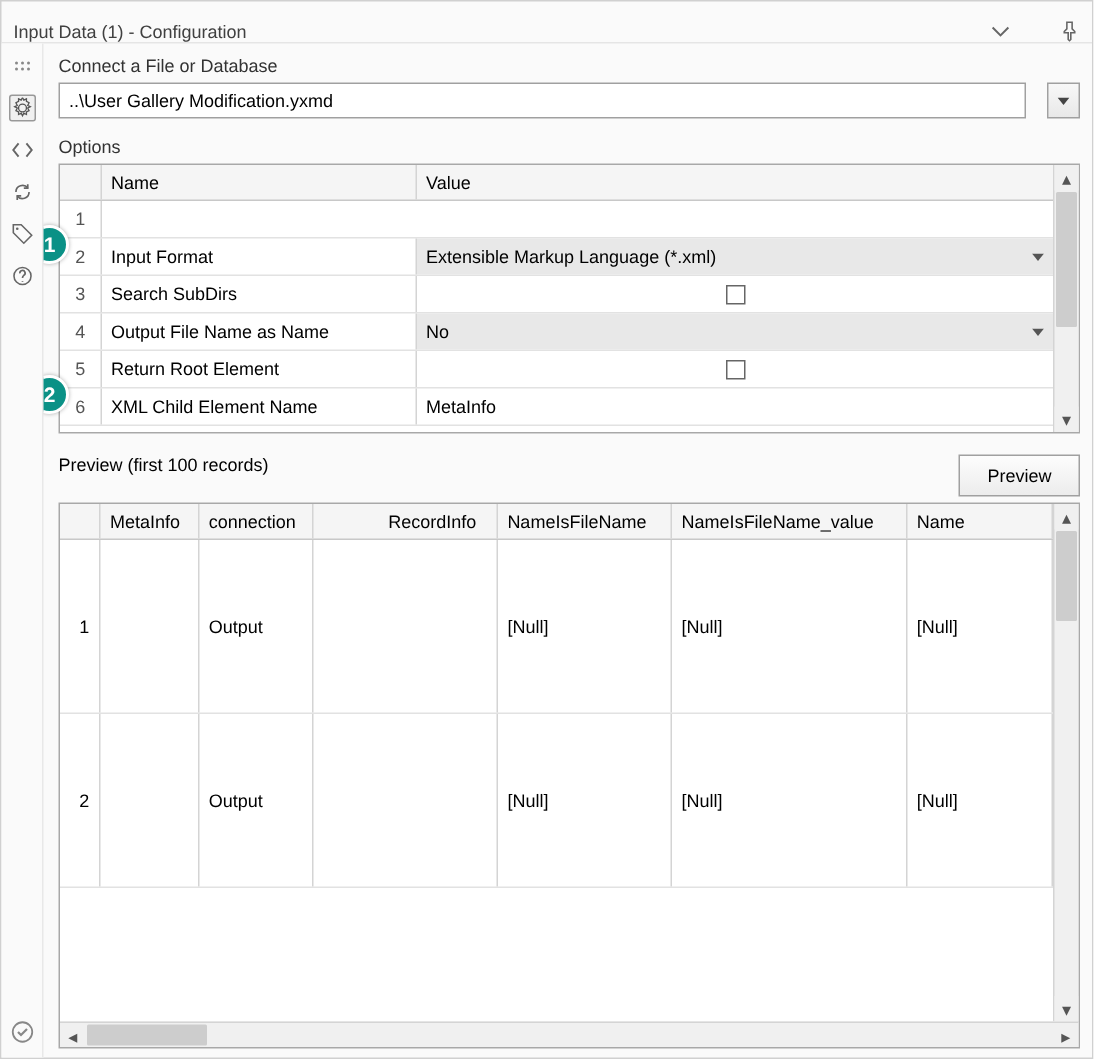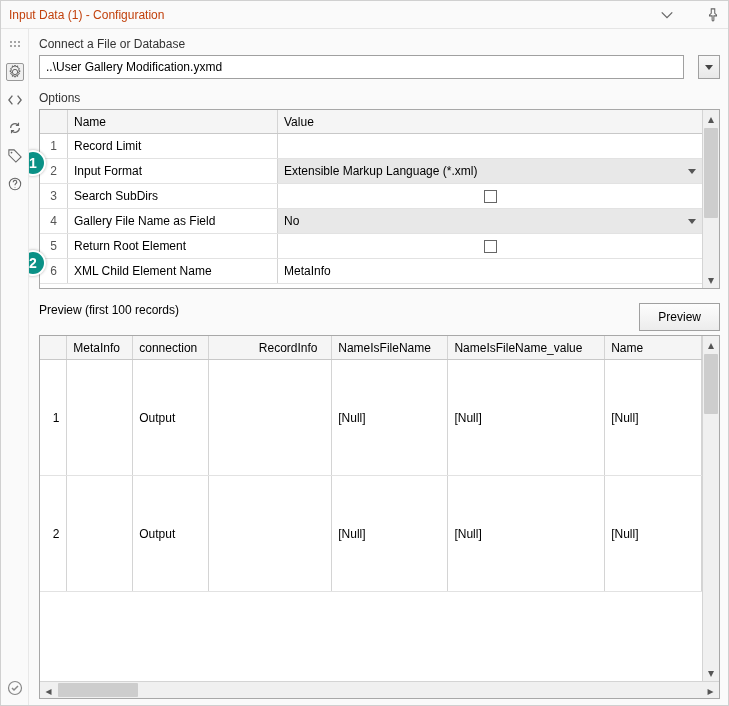--- a/index.html
+++ b/index.html
@@ -1,18 +1,18 @@
 <!DOCTYPE html>
 <html><head>
   <meta charset="utf-8">
   <style>
     * { box-sizing: border-box; margin: 0; padding: 0; }
     body { font-family: "Segoe UI", Tahoma, sans-serif; font-size: 12px; background: #fff; }
     .panel { width: 729px; height: 706px; border: 1px solid #d0d0d0; position: relative; background: #fafafa; }
-    .titlebar { height: 28px; display: flex; align-items: center; padding: 0 8px; color: #c2410c; border-bottom: 1px solid #e5e5e5; gap: 24px; }
+    .titlebar { height: 28px; display: flex; align-items: flex-end; padding: 0 8px; color: #404040; border-bottom: 1px solid #e5e5e5; gap: 24px; }
     .titlebar .spacer { flex: 1; }
     .titlebar .ticon { width: 14px; height: 14px; margin-left: 8px; color: #666; cursor: pointer; }
     .main { display: flex; height: calc(100% - 28px); }
     .iconrail { width: 28px; background: #fafafa; border-right: 1px solid #e8e8e8; display: flex; flex-direction: column; align-items: center; padding-top: 6px; gap: 10px; position: relative; }
     .rail-btn { width: 18px; height: 18px; display: flex; align-items: center; justify-content: center; color: #6a6a6a; cursor: pointer; border-radius: 2px; }
     .rail-btn.active { border: 1px solid #999; background: #f0f0f0; }
     .rail-bottom { position: absolute; bottom: 8px; left: 5px; }
     .content { flex: 1; padding: 6px 8px 6px 10px; display: flex; flex-direction: column; overflow: hidden; }
     .section-label { color: #333; margin: 2px 0 4px 0; }
     .file-row { display: flex; gap: 14px; margin-bottom: 10px; }
@@ -126,21 +126,20 @@
         <div class="callout" style="left:-20px; top:40px;">1</div>
         <div class="callout" style="left:-20px; top:140px;">2</div>
         <div class="options-table">
           <div class="grid-head">
             <div class="col-num"></div>
             <div class="col-name">Name</div>
             <div class="col-val">Value</div>
           </div>
           <div class="grid-row">
             <div class="col-num">1</div>
-            <div class="col-name">Record Limit</div>
             <div class="text-cell"></div>
           </div>
           <div class="grid-row">
             <div class="col-num">2</div>
             <div class="col-name">Input Format</div>
             <div class="sel-cell">
               <span>Extensible Markup Language (*.xml)</span>
               <svg width="8" height="5" viewBox="0 0 8 5">
                   <path d="M0 0h8L4 5z" fill="#555"></path>
                 </svg>
@@ -148,21 +147,21 @@
           </div>
           <div class="grid-row">
             <div class="col-num">3</div>
             <div class="col-name">Search SubDirs</div>
             <div class="chk-cell">
                 <div class="chk"></div>
               </div>
           </div>
           <div class="grid-row">
             <div class="col-num">4</div>
-            <div class="col-name">Gallery File Name as Field</div>
+            <div class="col-name">Output File Name as Name</div>
             <div class="sel-cell">
               <span>No</span>
               <svg width="8" height="5" viewBox="0 0 8 5">
                   <path d="M0 0h8L4 5z" fill="#555"></path>
                 </svg>
             </div>
           </div>
           <div class="grid-row">
             <div class="col-num">5</div>
             <div class="col-name">Return Root Element</div>

